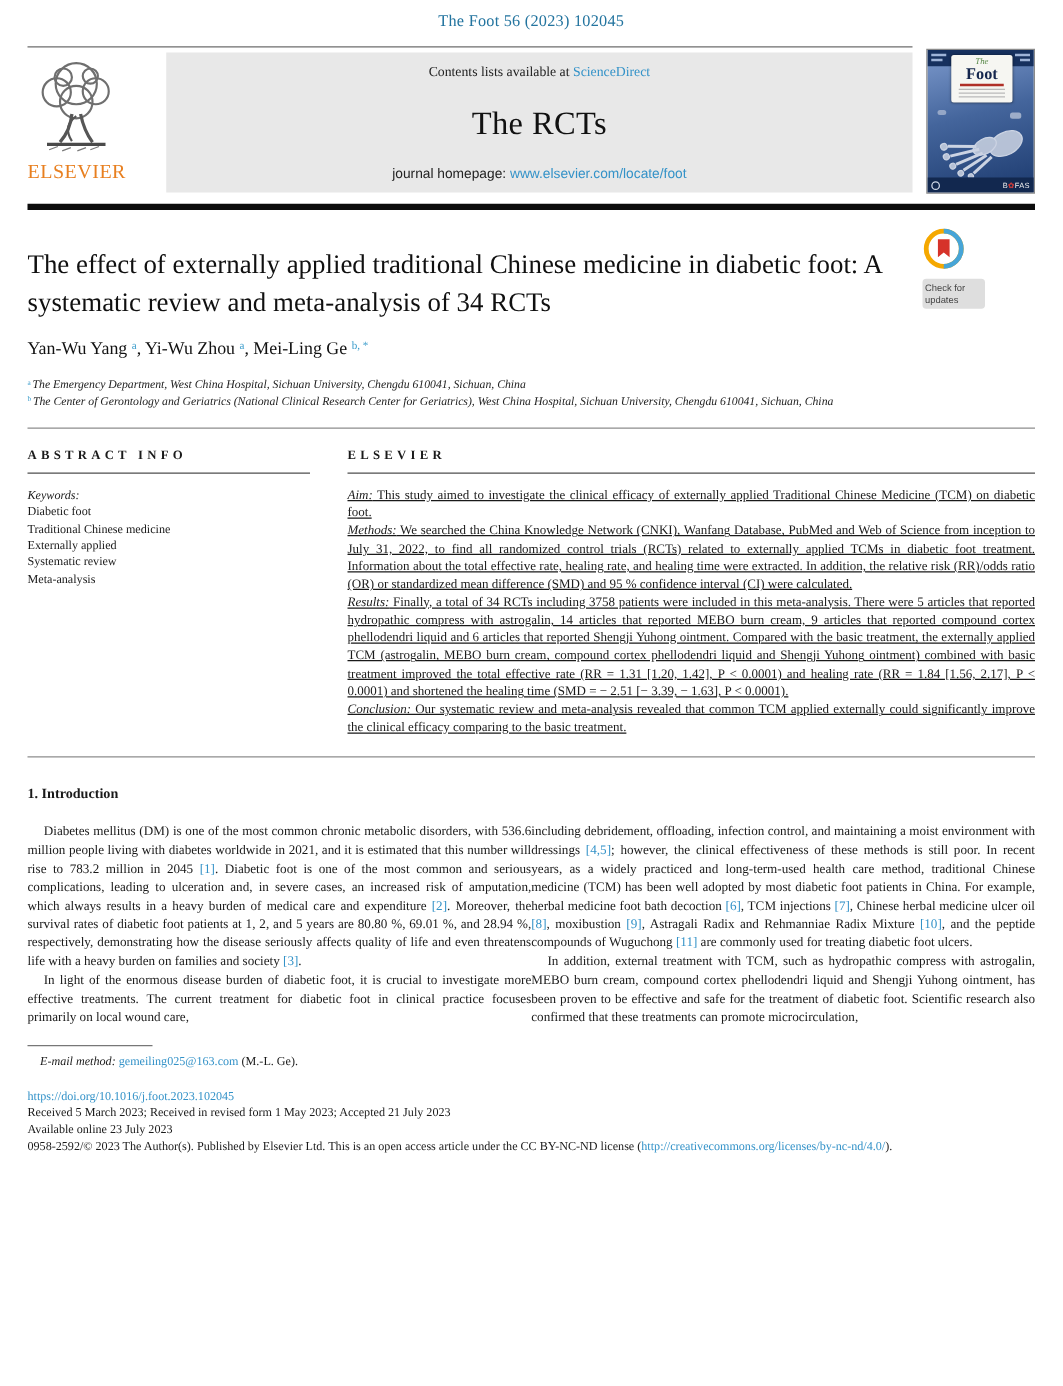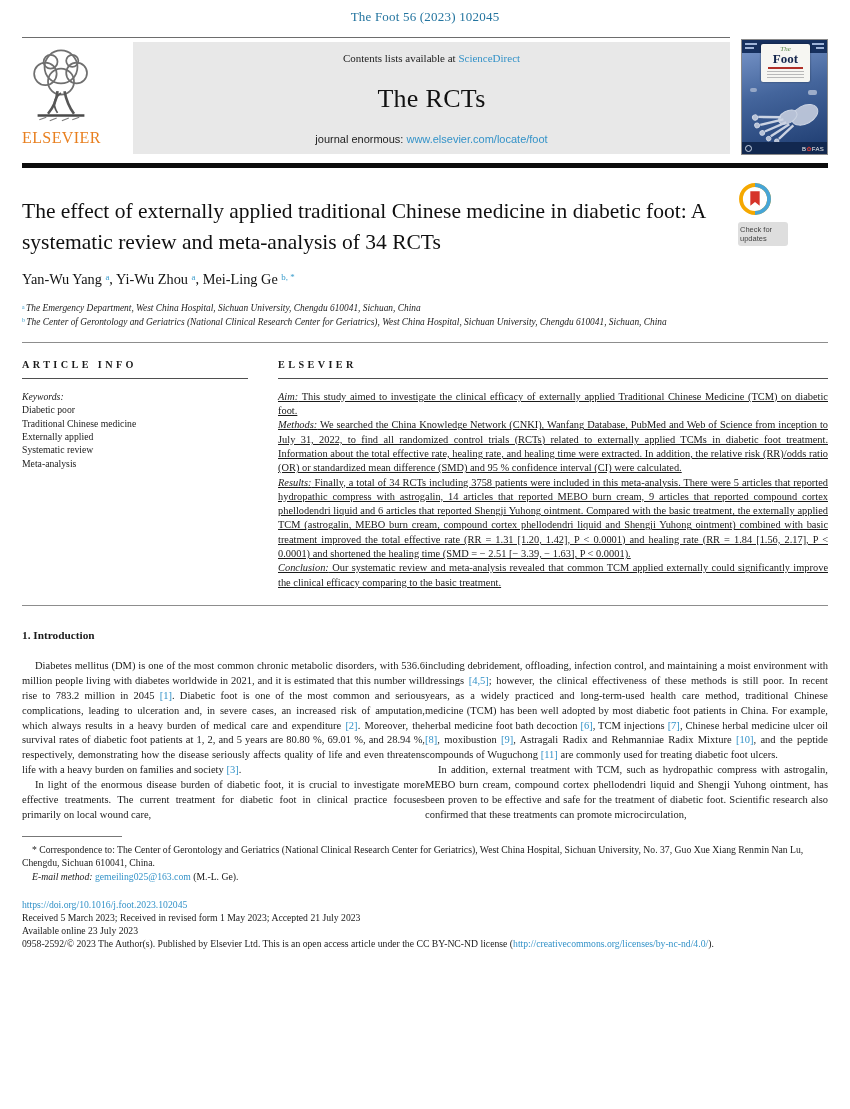--- a/index.html
+++ b/index.html
@@ -112,21 +112,21 @@
             <path d="M46 88 L54 85"></path>
             <path d="M58 87 L66 84"></path>
         </g>
       </svg>
       <div class="elsevier-word">ELSEVIER</div>
     </div>
 
     <div class="gray-box">
       <div class="contents-line"><span>Contents lists available at </span><span class="link">ScienceDirect</span></div>
       <div class="journal-title">The RCTs</div>
-      <div class="homepage-line"><span>journal enormous: </span><span class="link">www.elsevier.com/locate/foot</span></div>
+      <div class="homepage-line"><span>journal homepage: </span><span class="link">www.elsevier.com/locate/foot</span></div>
     </div>
 
     <div class="cover">
       <div class="cover-topband">
         <i class="b1"></i>
           <i class="b2"></i>
           <i class="b3"></i>
           <i class="b4"></i>
       </div>
       <div class="cover-card">
@@ -182,26 +182,26 @@
 
   <div class="affiliations">
     <div><span class="link sup">a </span><span class="em">The Emergency Department, West China Hospital, Sichuan University, Chengdu 610041, Sichuan, China</span></div>
     <div><span class="link sup">b </span><span class="em">The Center of Gerontology and Geriatrics (National Clinical Research Center for Geriatrics), West China Hospital, Sichuan University, Chengdu 610041, Sichuan, China</span></div>
   </div>
 
   <div class="rule-full"></div>
 
   <div class="two-col">
     <div class="info-col">
-      <div class="sec-heading">ARTICLE INFO</div>
+      <div class="sec-heading">ABSTRACT INFO</div>
       <div class="heading-rule"></div>
       <div class="keywords">
         <div class="em">Keywords:</div>
         <div>
-            <div>Diabetic poor</div>
+            <div>Diabetic foot</div>
             <div>Traditional Chinese medicine</div>
             <div>Externally applied</div>
             <div>Systematic review</div>
             <div>Meta-analysis</div>
           </div>
       </div>
     </div>
     <div class="abs-col abs">
       <div class="sec-heading">ELSEVIER</div>
       <div class="heading-rule"></div>
@@ -223,21 +223,20 @@
       </div>
       <div class="col">
         <p><span>including debridement, offloading, infection control, and maintaining a moist environment with dressings </span><span class="link">[4,5]</span><span>; however, the clinical effectiveness of these methods is still poor. In recent years, as a widely practiced and long-term-used health care method, traditional Chinese medicine (TCM) has been well adopted by most diabetic foot patients in China. For example, herbal medicine foot bath decoction </span><span class="link">[6]</span><span>, TCM injections </span><span class="link">[7]</span><span>, Chinese herbal medicine ulcer oil </span><span class="link">[8]</span><span>, moxibustion </span><span class="link">[9]</span><span>, Astragali Radix and Rehmanniae Radix Mixture </span><span class="link">[10]</span><span>, and the peptide compounds of Wuguchong </span><span class="link">[11]</span><span> are commonly used for treating diabetic foot ulcers.</span></p>
         <p class="ind"><span>In addition, external treatment with TCM, such as hydropathic compress with astrogalin, MEBO burn cream, compound cortex phellodendri liquid and Shengji Yuhong ointment, has been proven to be effective and safe for the treatment of diabetic foot. Scientific research also confirmed that these treatments can promote microcirculation,</span></p>
       </div>
     </div>
   </div>
 
   <div class="footnote-rule"></div>
   <div class="footnote">
-    <p class="ind2"><span>* Correspondence to: The Center of Gerontology and Geriatrics (National Clinical Research Center for Geriatrics), West China Hospital, Sichuan University, No. 37, Guo Xue Xiang Renmin Nan Lu, Chengdu, Sichuan 610041, China.</span></p>
     <p class="ind2"><span class="em">E-mail method:</span><span> </span><span class="link">gemeiling025@163.com</span><span> (M.-L. Ge).</span></p>
   </div>
 
   <div class="footer">
     <div><span class="link">https://doi.org/10.1016/j.foot.2023.102045</span></div>
     <div>Received 5 March 2023; Received in revised form 1 May 2023; Accepted 21 July 2023</div>
     <div>Available online 23 July 2023</div>
     <div><span>0958-2592/© 2023 The Author(s). Published by Elsevier Ltd. This is an open access article under the CC BY-NC-ND license (</span><span class="link">http://creativecommons.org/licenses/by-nc-nd/4.0/</span><span>).</span></div>
   </div>
 

